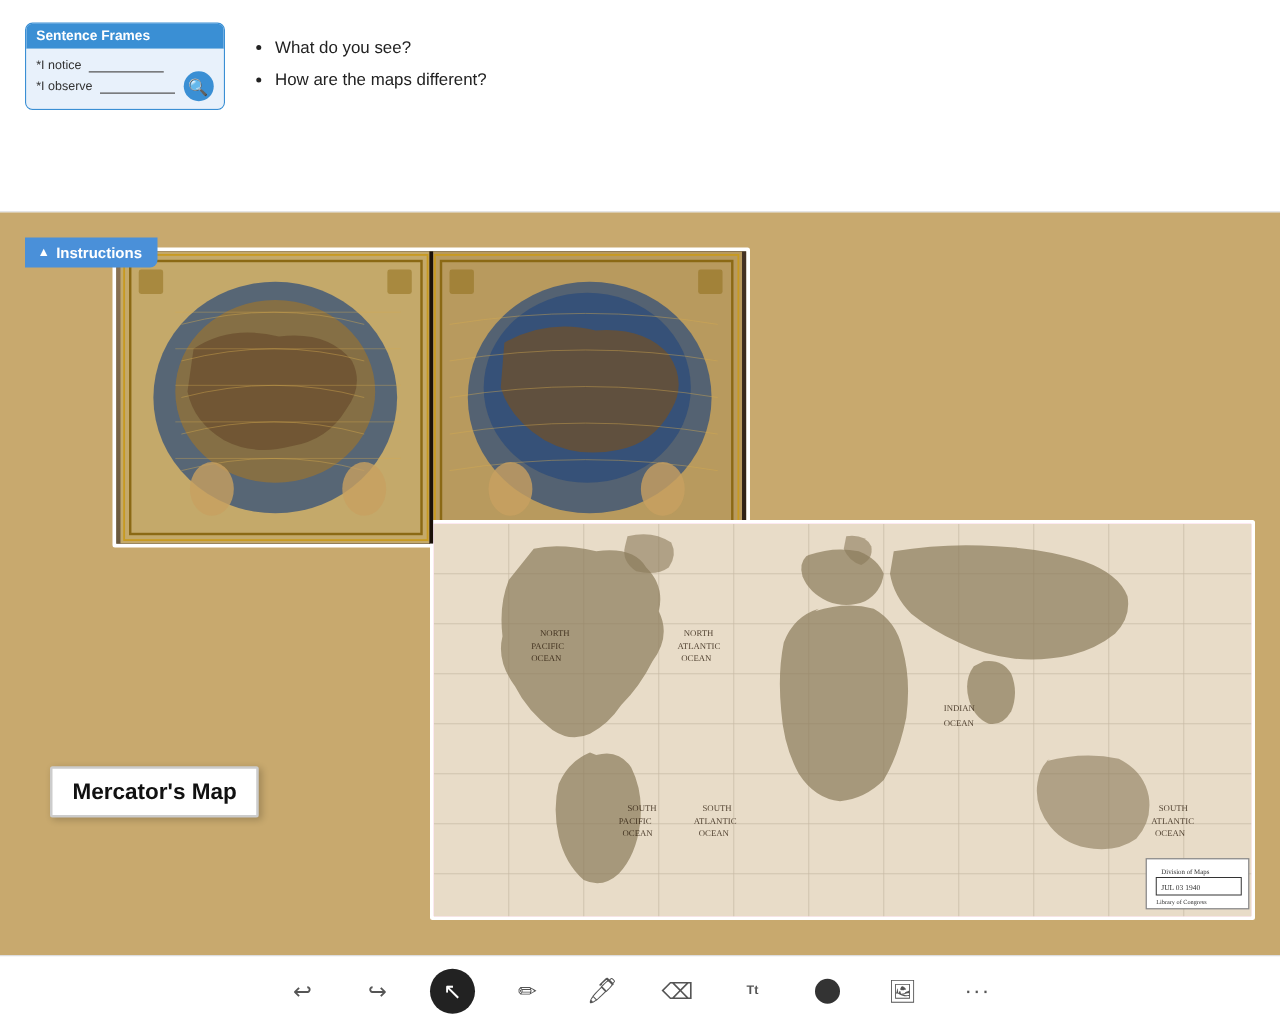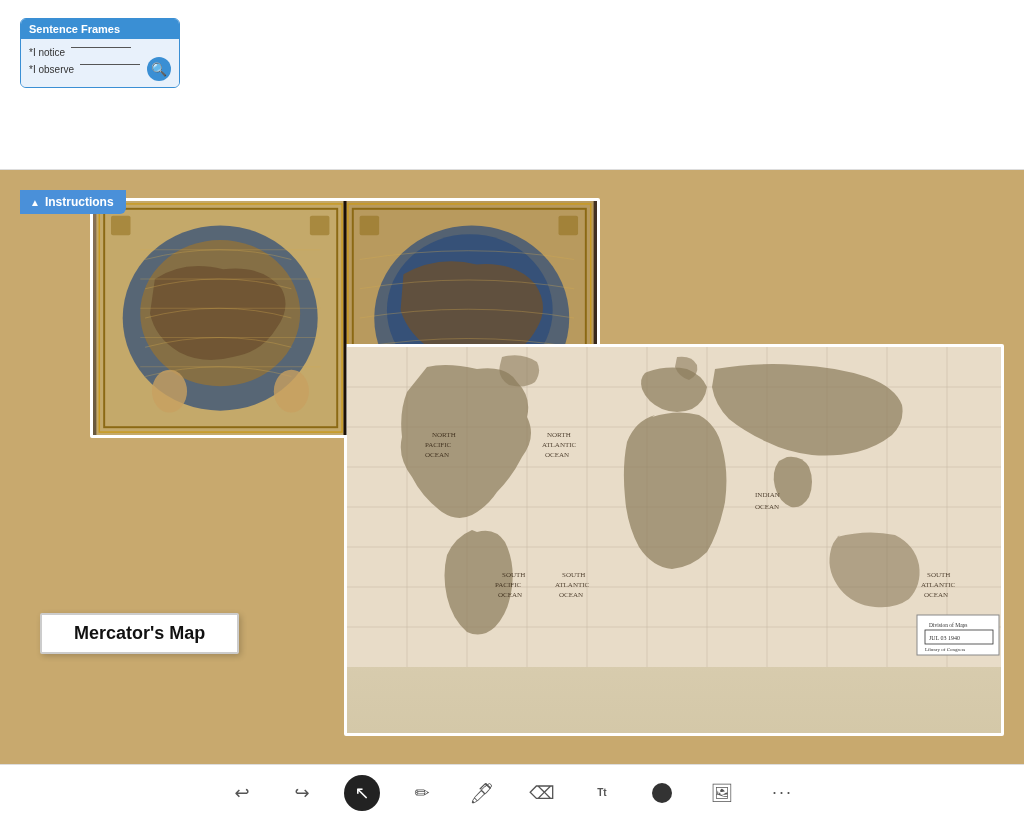--- a/index.html
+++ b/index.html
@@ -44,21 +44,21 @@
     .sentence-frames-body {
       background: #e8f1fb;
       padding: 8px 8px 6px 8px;
       position: relative;
     }
     .sentence-line {
       font-size: 10px;
       color: #333;
       margin-bottom: 6px;
       display: flex;
-      align-items: flex-start;
+      align-items: flex-end;
       gap: 4px;
     }
     .sentence-line-underline {
       border-bottom: 1px solid #555;
       width: 60px;
       display: inline-block;
       margin-left: 2px;
     }
     .magnifier-icon {
       position: absolute;
@@ -163,41 +163,41 @@
       position: absolute;
       top: 0; left: 0;
     }
 
     
     .mercator-map {
       position: absolute;
       bottom: 8px;
       right: 0px;
       width: 660px;
-      height: 392px;
+      height: 320px;
       border: 3px solid #fff;
       background: #f9a8d4;
       overflow: hidden;
       border-radius: 2px;
     }
     .mercator-map-inner {
       width: 100%;
       height: 100%;
       background: linear-gradient(180deg, #e8dcc8 0%, #d4c8a8 100%);
       position: relative;
     }
 
     
     .mercator-label {
       position: absolute;
       bottom: 90px;
       left: 20px;
       background: white;
       border: 2px solid #ccc;
-      padding: 8px 32px;
+      padding: 8px 16px;
       font-size: 18px;
       font-weight: 700;
       color: #111;
       border-radius: 2px;
       box-shadow: 2px 2px 6px rgba(0,0,0,0.2);
     }
 
     
     .toolbar {
       position: absolute;
@@ -256,20 +256,24 @@
       </div>
       <div class="sentence-line">
         <span>*I observe</span>
         <span class="sentence-line-underline"></span>
       </div>
       <div class="magnifier-icon">🔍</div>
     </div>
   </div>
 
   <div class="instructions-text">
+    <ul>
+      <li>What do you see?</li>
+      <li>How are the maps different?</li>
+    </ul>
   </div>
 </div>
 
 <div class="canvas-area">
   <div class="canvas-inner">
 
     <div class="instructions-tab">
       <span class="arrow-icon">▲</span>
       <span>Instructions</span>
     </div>

